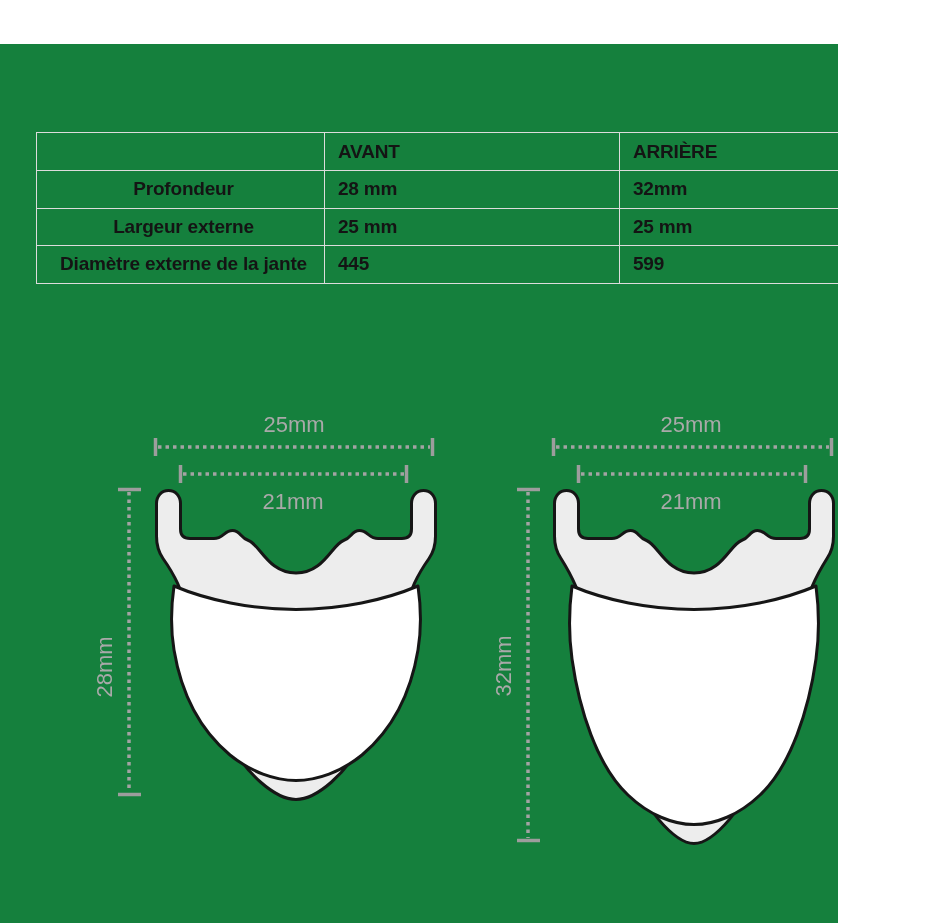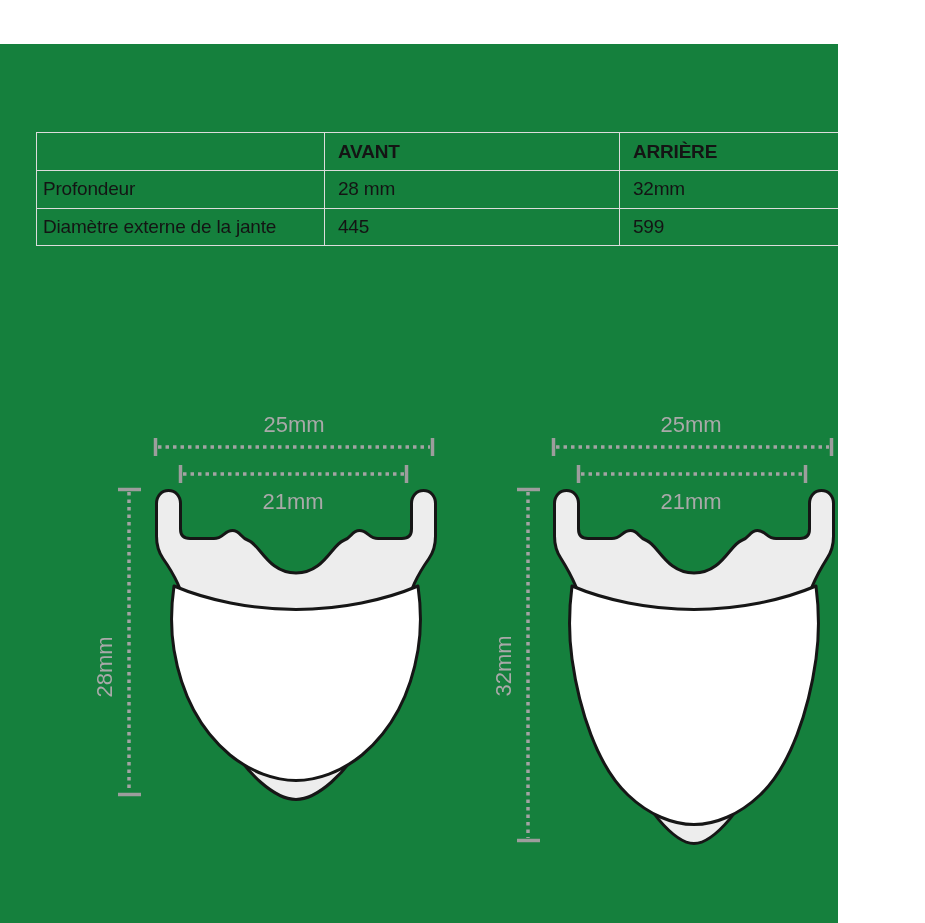--- a/index.html
+++ b/index.html
@@ -14,24 +14,24 @@
     border-collapse:collapse;table-layout:fixed;
     font-size:19px;letter-spacing:-0.2px;
   }
   table.specs col.c1{width:288px;}
   table.specs col.c2{width:295px;}
   table.specs col.c3{width:291px;}
   table.specs th,table.specs td{
     border:1px solid #dcdcdc;
     vertical-align:middle;text-align:left;
     white-space:nowrap;overflow:hidden;
-    font-weight:normal;
+    font-weight:bold;
   }
   table.specs thead th{height:37px;font-weight:bold;padding:0 0 0 13px;}
-  table.specs tbody th{height:36.6px;font-weight:normal;padding:0 0 0 6px;}
+  table.specs tbody th{height:36.6px;font-weight:bold;padding:0 0 0 6px;text-align:center;}
   table.specs tbody td{height:36.6px;padding:0 0 0 13px;}
 
   
   svg.diag{position:absolute;overflow:visible;}
   svg.diag.front{left:70px;top:360px;width:380px;height:420px;}
   svg.diag.rear{left:470px;top:360px;width:380px;height:460px;}
 
   .dim-dash{stroke:#a3a3a3;stroke-width:3.5;fill:none;stroke-dasharray:3.5 4;}
   .dim-tick{stroke:#9d9d9d;stroke-width:3.5;fill:none;}
   .dim-text{
@@ -57,20 +57,25 @@
         <th></th>
         <th>AVANT</th>
         <th>ARRIÈRE</th>
       </tr>
     </thead>
     <tbody>
       <tr>
         <th>Profondeur</th>
         <td>28 mm</td>
         <td>32mm</td>
+      </tr>
+      <tr>
+        <th>Largeur externe</th>
+        <td>25 mm</td>
+        <td>25 mm</td>
       </tr>
       <tr>
         <th>Diamètre externe de la jante</th>
         <td>445</td>
         <td>599</td>
       </tr>
     </tbody>
   </table>
 
   <svg class="diag front" viewBox="0 0 380 420">

